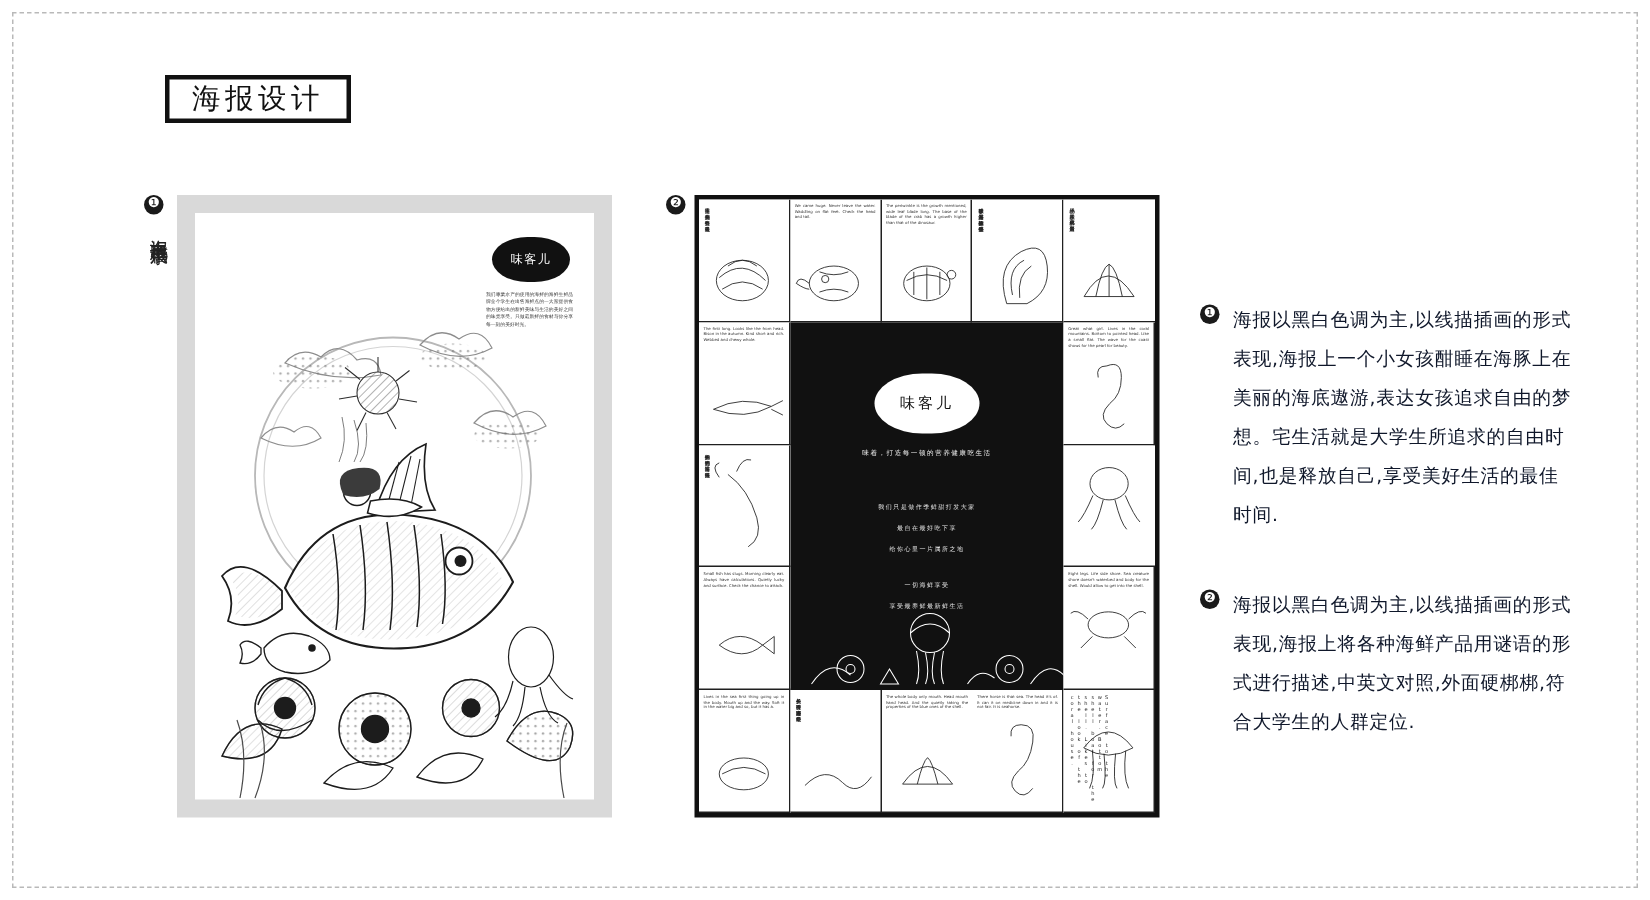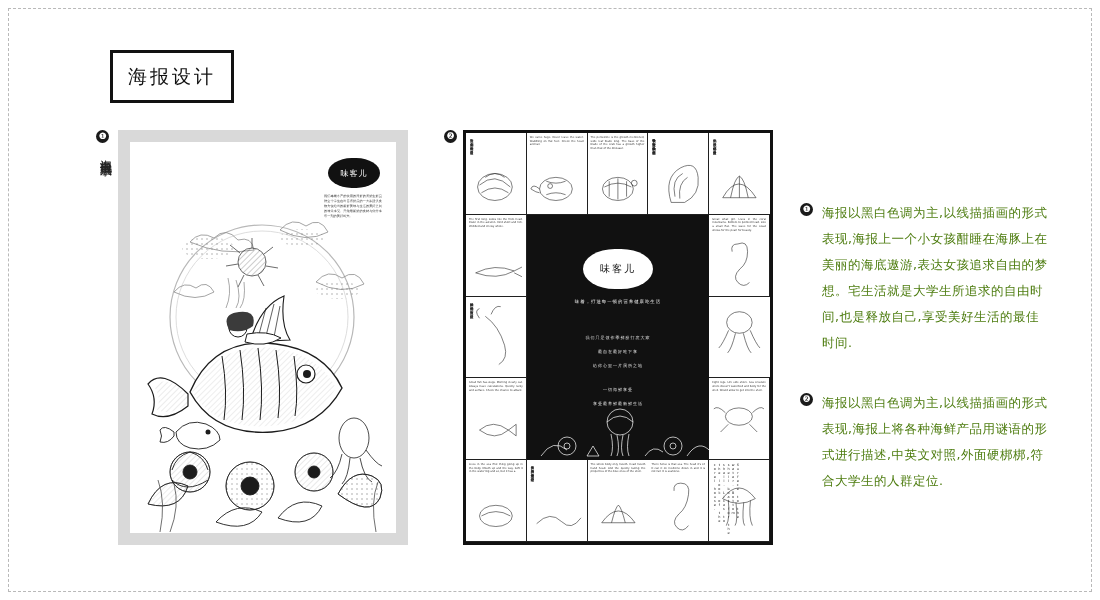--- a/index.html
+++ b/index.html
@@ -26,21 +26,21 @@
     box-sizing: border-box;
     pointer-events: none;
   }
 
   
   .title-plate {
     position: absolute;
     left: 110px;
     top: 50px;
     width: 124px;
-    height: 53px;
+    height: 32px;
     border: 3px solid #111111;
     box-sizing: border-box;
     display: flex;
     align-items: center;
     justify-content: center;
   }
   .title-plate .title-text {
     font-size: 19px;
     letter-spacing: 3px;
     color: #111111;
@@ -243,21 +243,21 @@
     margin-bottom: 34px;
   }
   .note .marker {
     position: absolute;
     left: 0;
     top: 3px;
   }
   .note-text {
     font-size: 12.5px;
     line-height: 26px;
-    color: #4d7c0f;
+    color: #0f172a;
     letter-spacing: 0.5px;
   }
 </style>
 </head>
 <body>
 
 <div class="page-frame"></div>
 
 <div class="title-plate">
   <span class="title-text">海报设计</span>

